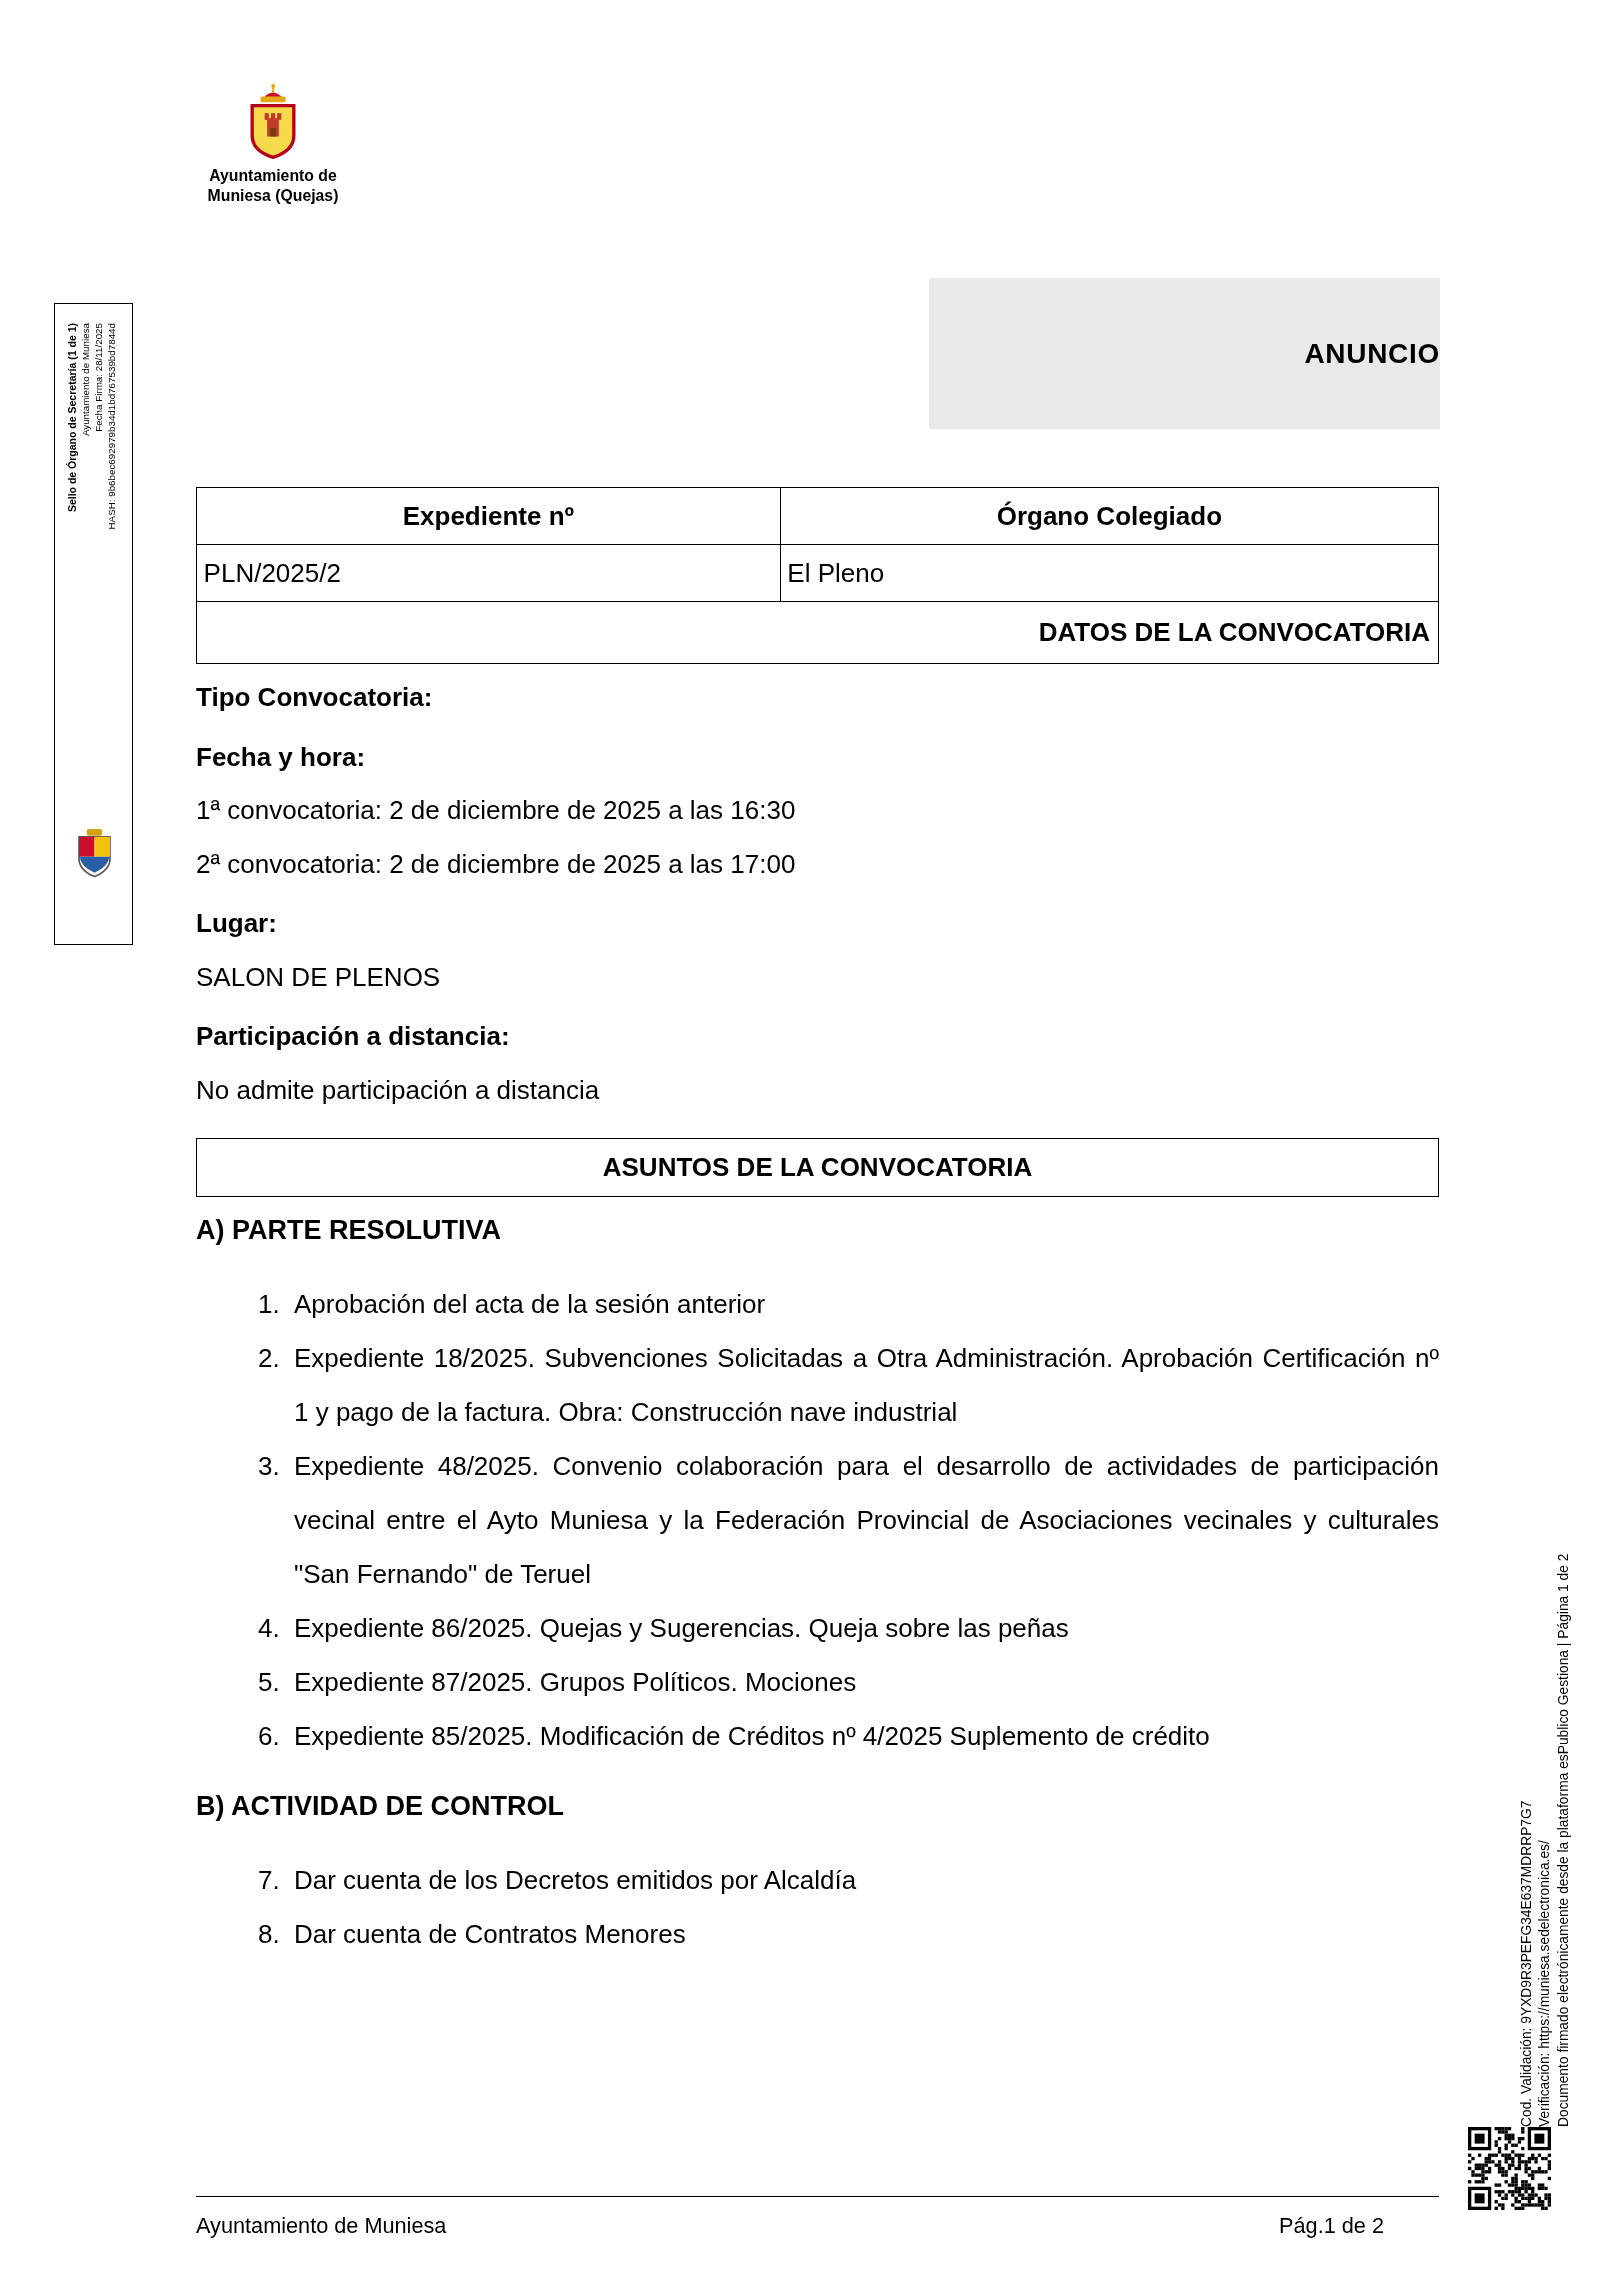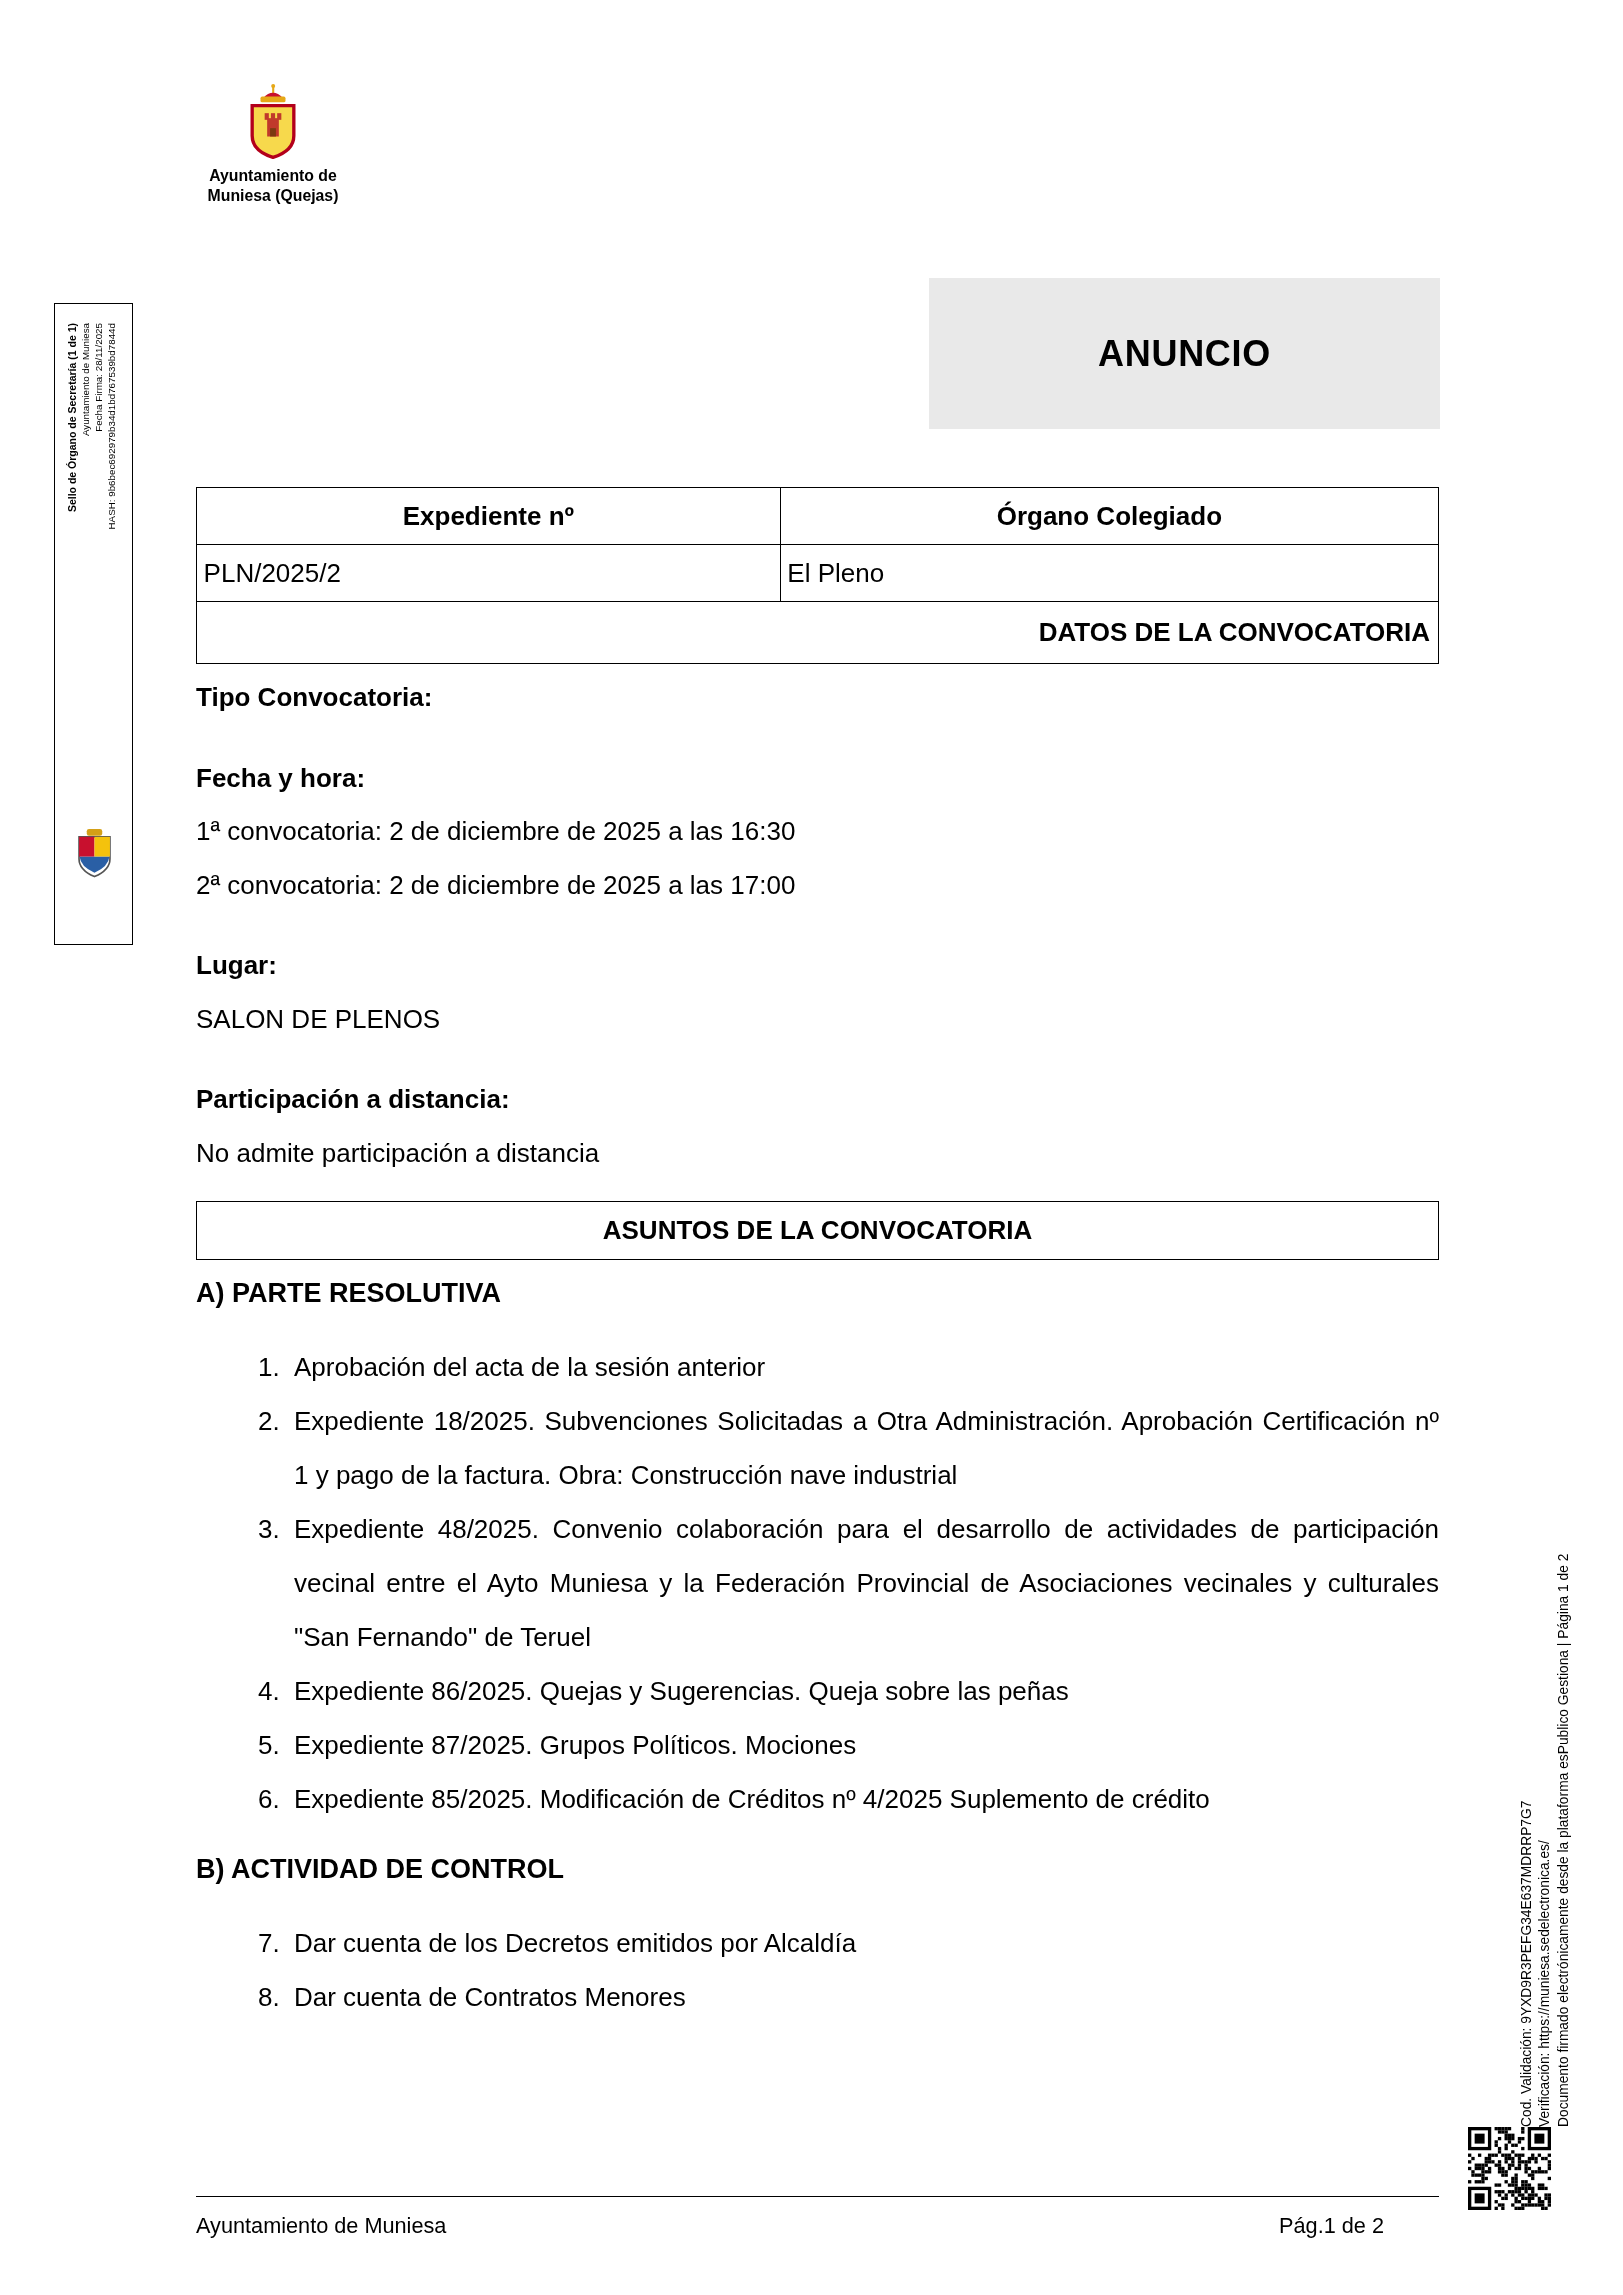--- a/index.html
+++ b/index.html
@@ -34,34 +34,34 @@
     white-space: nowrap;
   }
   .stamp-text .b { font-weight: bold; font-size: 10.5px; }
   .stamp-shield { position: absolute; left: 17px; top: 524px; }
 
   
   .anuncio-box {
     position: absolute; left: 929px; top: 278px;
     width: 511px; height: 151px;
     background: #e9e9e9;
-    display: flex; align-items: center; justify-content: center;
-    font-size: 36px; font-weight: bold; letter-spacing: 0.7px;
+    display: flex; align-items: center; justify-content: flex-end;
+    font-size: 28px; font-weight: bold; letter-spacing: 0.7px;
   }
 
   
   .main { position: absolute; left: 196px; top: 487px; width: 1243px; font-size: 26px; }
 
   .meta-table { width: 100%; border-collapse: collapse; table-layout: fixed; }
   .meta-table td { border: 1.3px solid #000; padding: 12.5px 7.9px; font-size: 26px; vertical-align: middle; }
   .meta-table td.hdr { font-weight: bold; text-align: center; }
   .meta-table td.span-hdr { font-weight: bold; text-align: right; padding: 15px 7.9px; }
   .meta-table td.val { text-align: left; padding-left: 6.6px; }
 
-  .detail-label { font-weight: bold; margin-top: 49px; line-height: 31.5px; }
+  .detail-label { font-weight: bold; margin-top: 28px; line-height: 31.5px; }
   .main > .detail-label:first-of-type { margin-top: 18.4px; }
   .detail-line { margin-top: 22px; line-height: 31.5px; }
 
   .asuntos-box {
     margin-top: 31.5px; border: 1.3px solid #000;
     padding: 13px 0; text-align: center; font-weight: bold;
   }
   .section-title { margin-top: 17px; font-weight: bold; font-size: 27px; line-height: 33px; }
   .section-title.b-sec { margin-top: 27px; }
 

